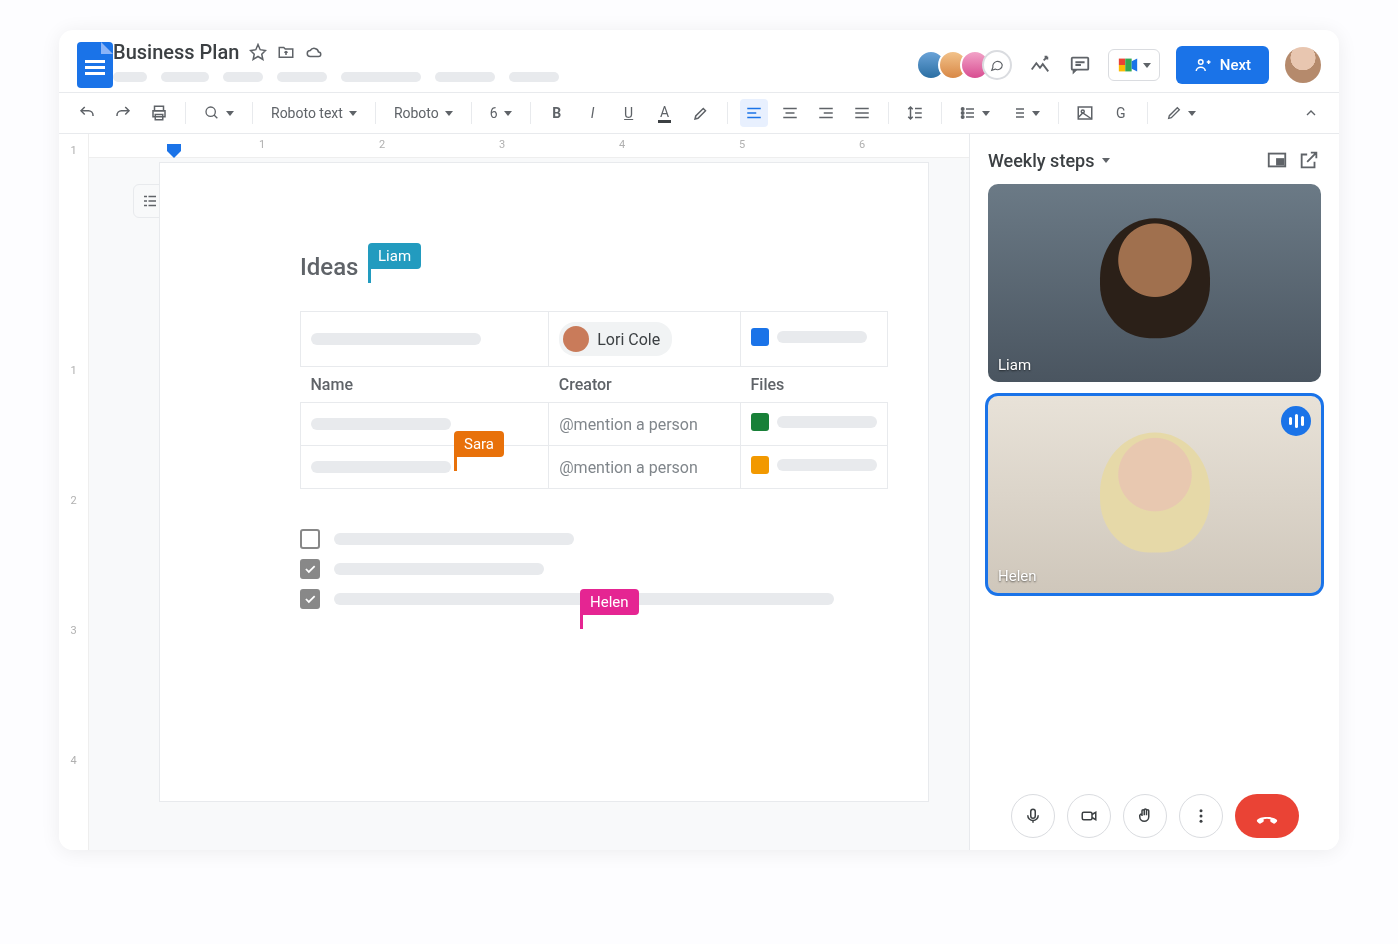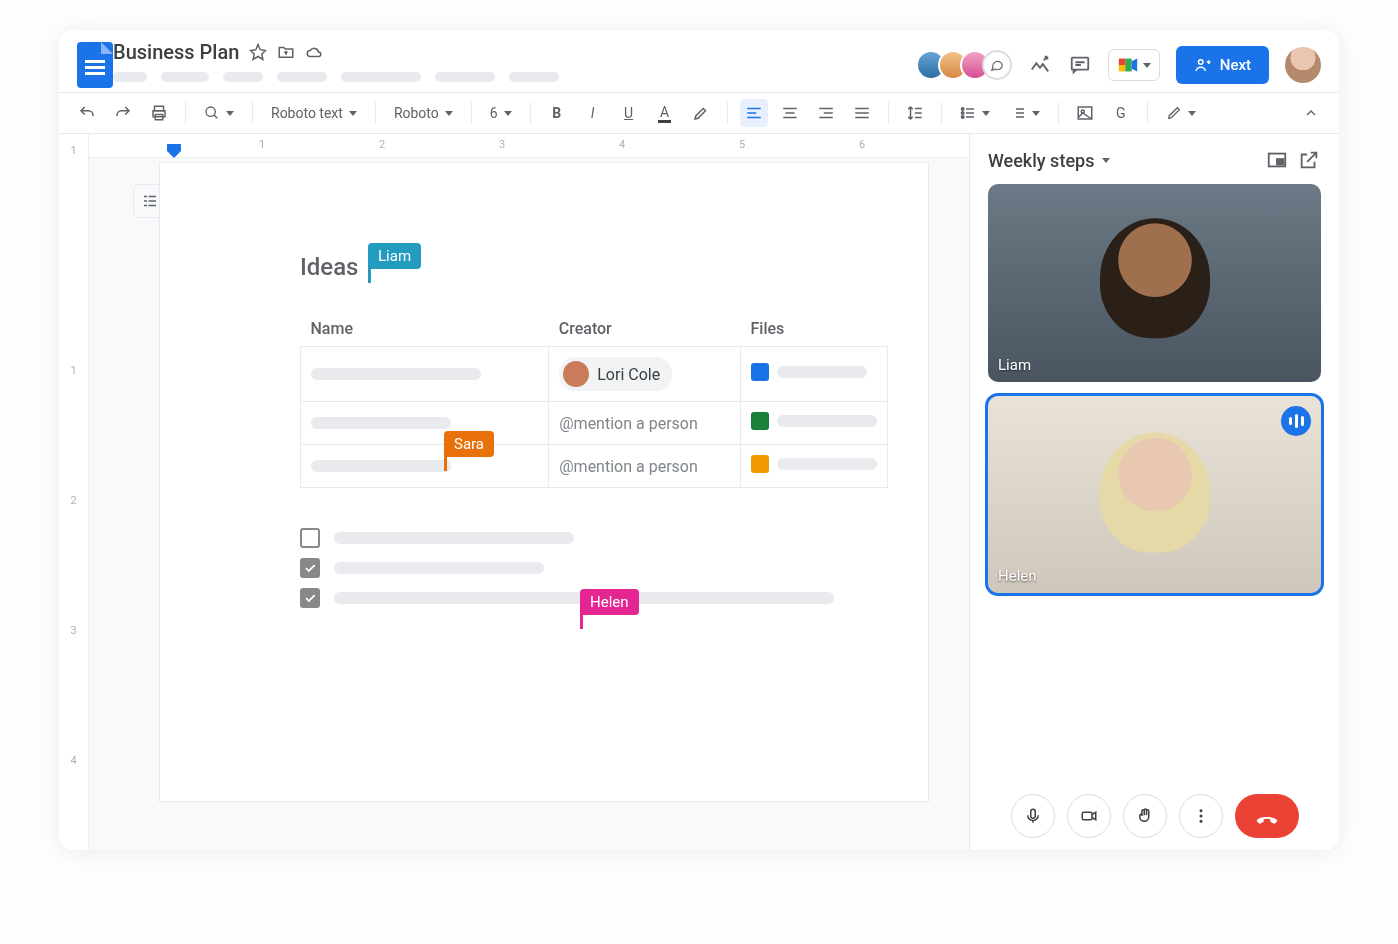--- a/index.html
+++ b/index.html
@@ -40,21 +40,21 @@
   .outline-btn { position:absolute; left:44px; top:50px; width:34px; height:34px; border:1px solid #e8eaed; border-radius:6px; display:flex; align-items:center; justify-content:center; color:#5f6368;}
   .doc-area { flex:1; background:#f8f9fa; position:relative; padding-top:28px; padding-left:70px;}
   .ruler-h { position:absolute; top:0; left:0; right:0; height:24px; background:#fff; border-bottom:1px solid #eee; font-size:11px; color:#b0b0b0;}
   .ruler-h .tick { position:absolute; top:4px;}
   .indent-marker { position:absolute; top:10px; left:78px; width:14px; height:14px; background:#1a73e8; clip-path:polygon(0 0,100% 0,100% 50%,50% 100%,0 50%);}
   .page { background:#fff; width:770px; min-height:640px; border:1px solid #e8eaed; position:relative; padding:90px 40px 40px 140px;}
   .h2 { font-size:24px; color:#5f6368; font-weight:500; margin-bottom:30px;}
   .cursor-flag { position:absolute; background:#1a73e8; color:#fff; font-size:15px; padding:4px 10px; border-radius:4px 4px 4px 0;}
   .cursor-flag:after { content:""; position:absolute; left:0; bottom:-14px; width:3px; height:14px; background:inherit;}
   .flag-liam { background:#229bbf; left:208px; top:80px;}
-  .flag-sara { background:#e8710a; left:284px; top:268px;}
+  .flag-sara { background:#e8710a; left:294px; top:268px;}
   .flag-helen { background:#e52592; left:420px; top:426px;}
   table.ideas { border-collapse:collapse; width:100%; font-size:16px; color:#5f6368;}
   table.ideas th { text-align:left; font-weight:500; padding:8px 10px;}
   table.ideas td { border:1px solid #e8eaed; padding:10px 10px; vertical-align:middle;}
   .ph { height:12px; background:#e8eaed; border-radius:6px; display:inline-block;}
   .chip { display:inline-flex; align-items:center; gap:8px; background:#f1f3f4; border-radius:16px; padding:4px 12px 4px 4px; font-size:16px; color:#3c4043;}
   .chip .av-s { width:26px; height:26px; border-radius:50%; background:#c97b5a;}
   .filechip { display:inline-flex; align-items:center; gap:8px;}
   .filechip .fi { width:18px; height:18px; border-radius:3px;}
   .fi-doc { background:#1a73e8;}
@@ -319,34 +319,34 @@
       <div class="page">
         <div class="cursor-flag flag-liam">Liam</div>
         <div class="cursor-flag flag-sara">Sara</div>
         <div class="cursor-flag flag-helen">Helen</div>
 
         <div class="h2">Ideas</div>
 
         <table class="ideas">
           <tbody>
               <tr>
-            <th style="width:260px">Name</th>
-            <th style="width:210px">Creator</th>
-            <th>Files</th>
-          </tr>
-          <tr>
             <td><span class="ph" style="width:170px"></span></td>
             <td><span class="chip">
                     <span class="av-s"></span>
                     <span>Lori Cole</span>
                   </span></td>
             <td><span class="filechip">
                     <span class="fi fi-doc"></span>
                     <span class="ph" style="width:90px"></span>
                   </span></td>
+          </tr>
+          <tr>
+            <th style="width:260px">Name</th>
+            <th style="width:210px">Creator</th>
+            <th>Files</th>
           </tr>
           <tr>
             <td><span class="ph" style="width:140px"></span></td>
             <td><span style="color:#80868b">@mention a person</span></td>
             <td><span class="filechip">
                     <span class="fi fi-sheet"></span>
                     <span class="ph" style="width:100px"></span>
                   </span></td>
           </tr>
           <tr>

